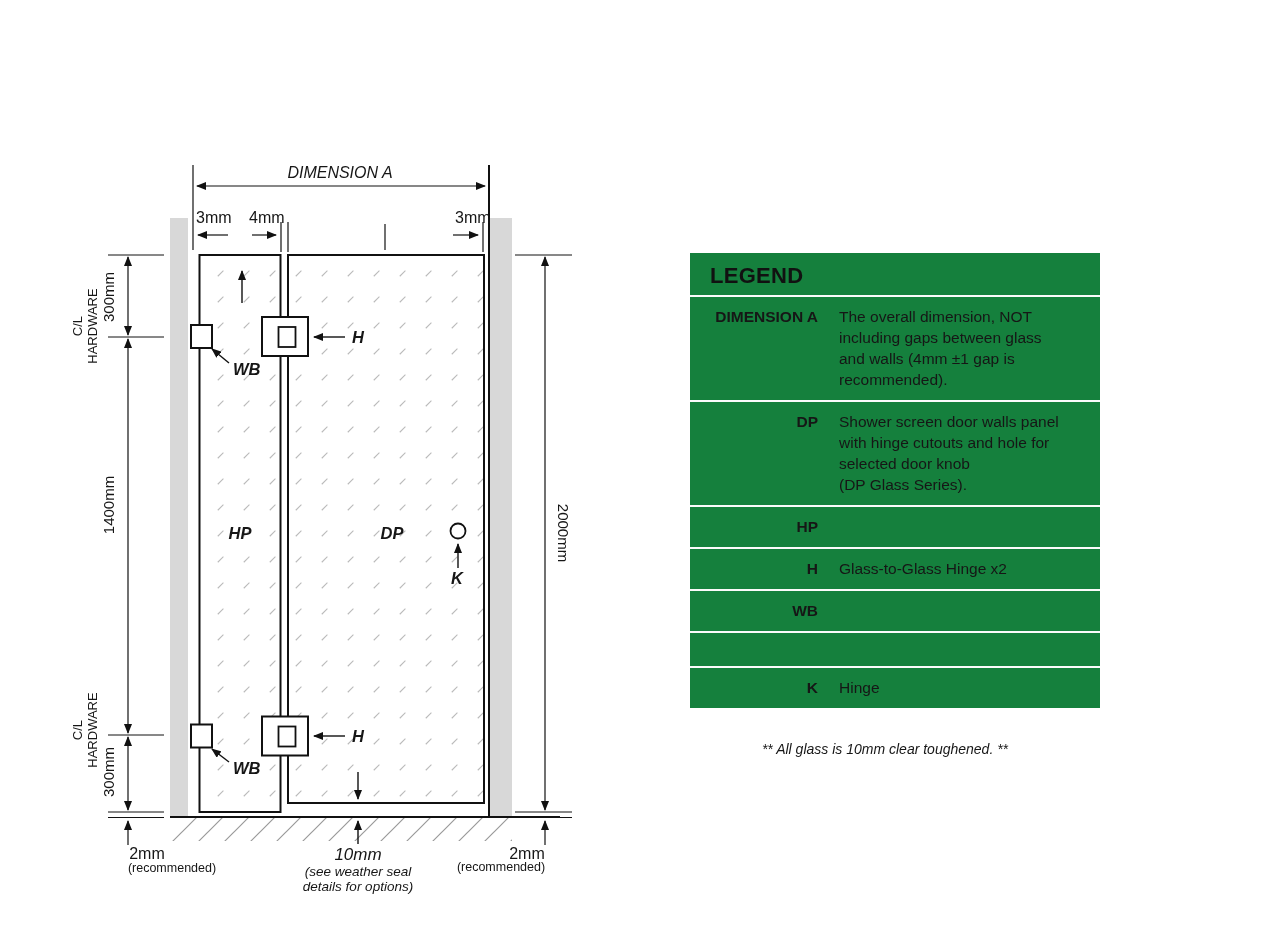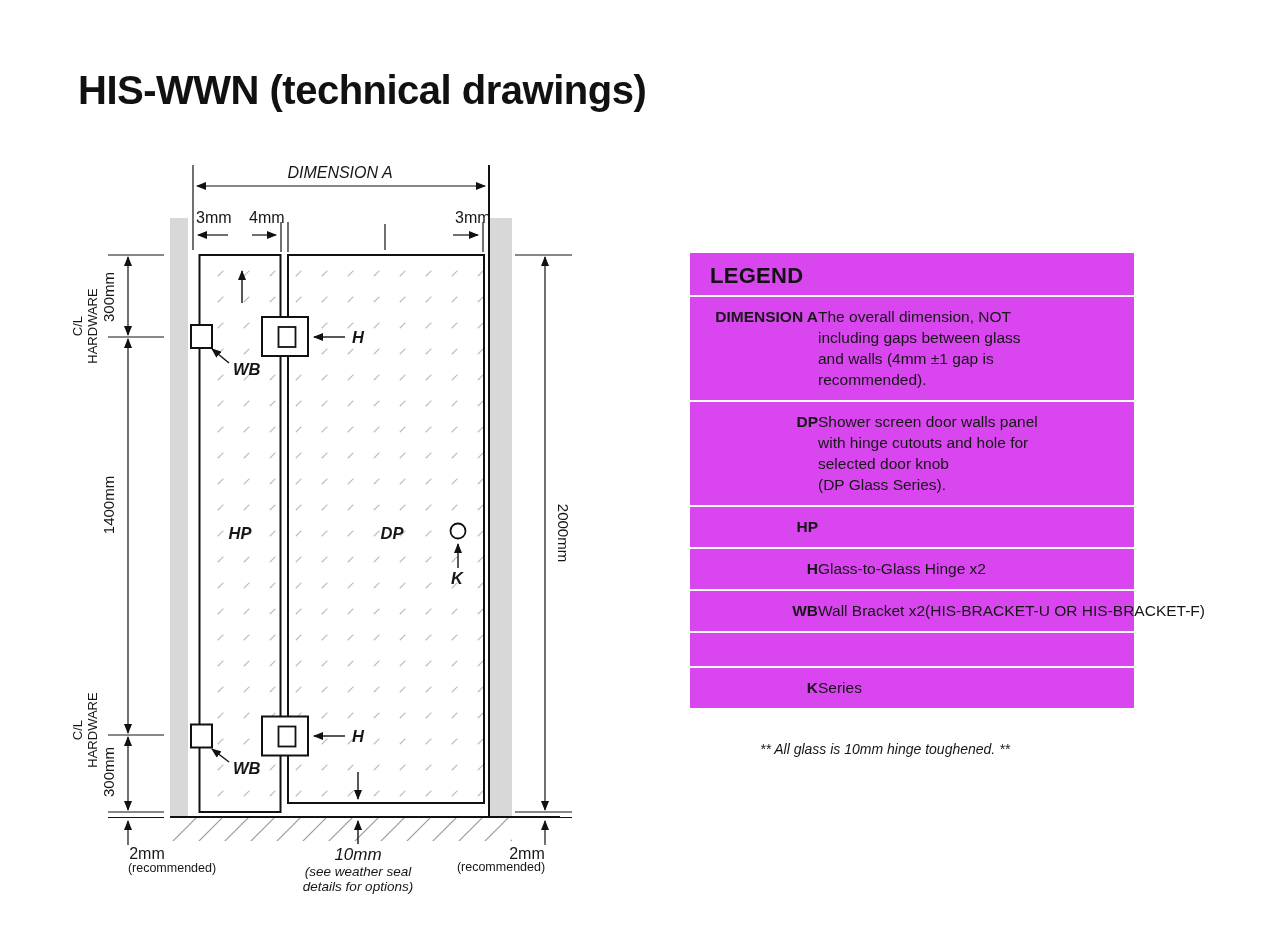--- a/index.html
+++ b/index.html
@@ -16,44 +16,43 @@
   
   .t    { font-family:"Liberation Sans", sans-serif; font-size:16px; fill:#161616; }
   .t-it { font-style:italic; }
   .t-bi { font-weight:bold; font-style:italic; font-size:16.5px; }
   .t-sm { font-size:13px; }
   .t-xs { font-size:12.5px; }
   .t-rot{ font-size:15px; }
 
   
   .legend {
-    position:absolute; left:690px; top:253px; width:444px;
-    background:#d946ef; font-size:15.5px; line-height:21px;
+    position:absolute; left:690px; top:253px; width:410px;
+    background:#15803d; font-size:15.5px; line-height:21px;
   }
   .legend-title {
     font-size:22px; font-weight:bold; letter-spacing:0.3px;
     padding:12px 0 9px 20px; color:#111;
   }
   .legend-row {
     display:flex; border-top:2px solid #fbfbfb;
     padding:9px 0 10px; min-height:35px; box-sizing:border-box;
   }
   .legend-key { flex:0 0 128px; width:128px; text-align:right; font-weight:bold; }
-  .legend-desc { white-space:pre; }
+  .legend-desc { margin-left:21px; white-space:pre; }
   .legend-footnote {
     position:absolute; left:690px; top:741px; width:390px;
     text-align:center; font-style:italic; font-size:14px; color:#161616;
   }
 </style>
 </head>
 <body>
 
 <div class="page">
 
-  <div class="page-title">HIS-WWN (technical drawings)</div>
 
   <svg class="drawing-svg" width="660" height="944" viewBox="0 0 660 944">
     <defs>
       <marker id="ah" viewBox="0 0 10 8" markerWidth="10" markerHeight="8" refX="9" refY="4" orient="auto-start-reverse" markerUnits="userSpaceOnUse">
         <path d="M0,0 L10,4 L0,8 Z" fill="#111"></path>
       </marker>
       <pattern id="glassHatch" width="26" height="26" patternUnits="userSpaceOnUse">
         <path d="M-6.5,6.5 L6.5,-6.5 M-6.5,32.5 L32.5,-6.5 M19.5,32.5 L32.5,19.5" stroke="#bbbbbb" stroke-width="1.1" stroke-dasharray="8 15" fill="none"></path>
       </pattern>
       <pattern id="floorHatch" width="26" height="26" patternUnits="userSpaceOnUse">
@@ -171,27 +170,26 @@
         </div>
         <div class="legend-row">
           <div class="legend-key">HP</div>
         </div>
         <div class="legend-row">
           <div class="legend-key">H</div>
           <div class="legend-desc">Glass-to-Glass Hinge x2</div>
         </div>
         <div class="legend-row">
           <div class="legend-key">WB</div>
-          <div class="legend-desc">Wall Bracket x2(HIS-BRACKET-U OR HIS-BRACKET-F)</div>
         </div>
         <div class="legend-row">
           <div class="legend-key"></div>
           <div class="legend-desc"></div>
         </div>
         <div class="legend-row">
           <div class="legend-key">K</div>
-          <div class="legend-desc">Series</div>
+          <div class="legend-desc">Hinge</div>
         </div>
       </div>
   </div>
-  <div class="legend-footnote">** All glass is 10mm hinge toughened. **</div>
+  <div class="legend-footnote">** All glass is 10mm clear toughened. **</div>
 
 </div>
 
 </body></html>

